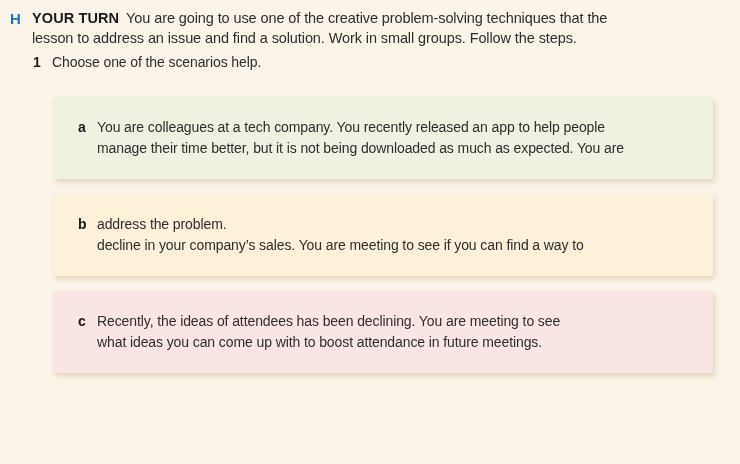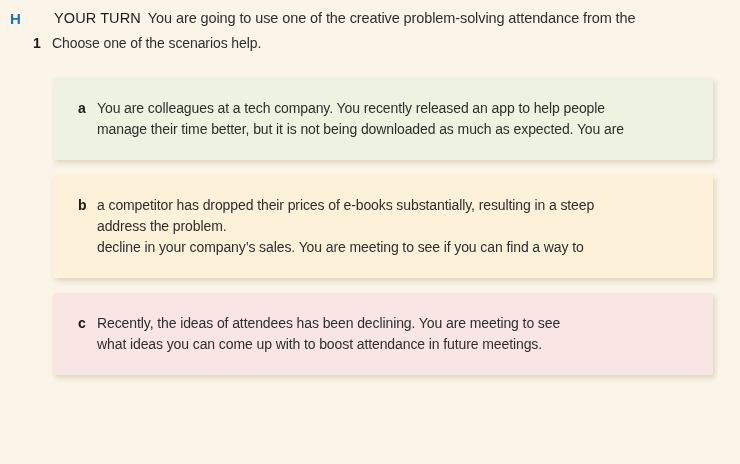--- a/index.html
+++ b/index.html
@@ -18,25 +18,24 @@
     font-size: 14.5px;
     line-height: 19.5px;
   }
   .section-letter {
     flex: none;
     width: 22px;
     font-weight: bold;
     font-size: 15px;
   }
   .header-label {
-    font-weight: normal;
+    font-weight: bold;
     color: #1b1b1b;
     margin-right: 7px;
     letter-spacing: 0.1px;
-    margin-left: 22px;
   }
   .step-row {
     display: flex;
     margin: 6px 0 0 33px;
     font-size: 14px;
     line-height: 16px;
   }
   .step-number {
     flex: none;
     width: 19px;
@@ -65,42 +64,42 @@
   }
   .box-text .line { white-space: nowrap; }
 </style>
 </head>
 <body style="background: rgb(250, 245, 232);">
 
 <div class="header">
   <span class="section-letter" style="color: rgb(27, 116, 184);">H</span>
   <div class="header-text">
     <div class="h-line">
-      <span class="header-label">YOUR TURN</span><span>You are going to use one of the creative problem-solving attendance from the</span>
+      <span class="header-label">YOUR TURN</span><span>You are going to use one of the creative problem-solving techniques that the</span>
     </div>
+    <div class="h-line">lesson to address an issue and find a solution. Work in small groups. Follow the steps.</div>
   </div>
 </div>
 
 <div class="step-row">
   <span class="step-number">1</span>
   <span>Choose one of the scenarios help.</span>
 </div>
 
 <div class="box box-a" style="background: rgb(237, 242, 225);">
   <span class="box-letter">a</span>
   <div class="box-text">
     <div class="line">You are colleagues at a tech company. You recently released an app to help people</div>
     <div class="line">manage their time better, but it is not being downloaded as much as expected. You are</div>
   </div>
 </div>
 
 <div class="box box-b" style="background: rgb(253, 241, 218);">
   <span class="box-letter">b</span>
   <div class="box-text">
-    <div class="line">a competitor has dropped their prices of e-books substantially, resulting in a steep</div>
     <div class="line">address the problem.</div>
     <div class="line">decline in your company’s sales. You are meeting to see if you can find a way to</div>
   </div>
 </div>
 
 <div class="box box-c" style="background: rgb(249, 229, 228);">
   <span class="box-letter">c</span>
   <div class="box-text">
     <div class="line">Recently, the ideas of attendees has been declining. You are meeting to see</div>
     <div class="line">what ideas you can come up with to boost attendance in future meetings.</div>

